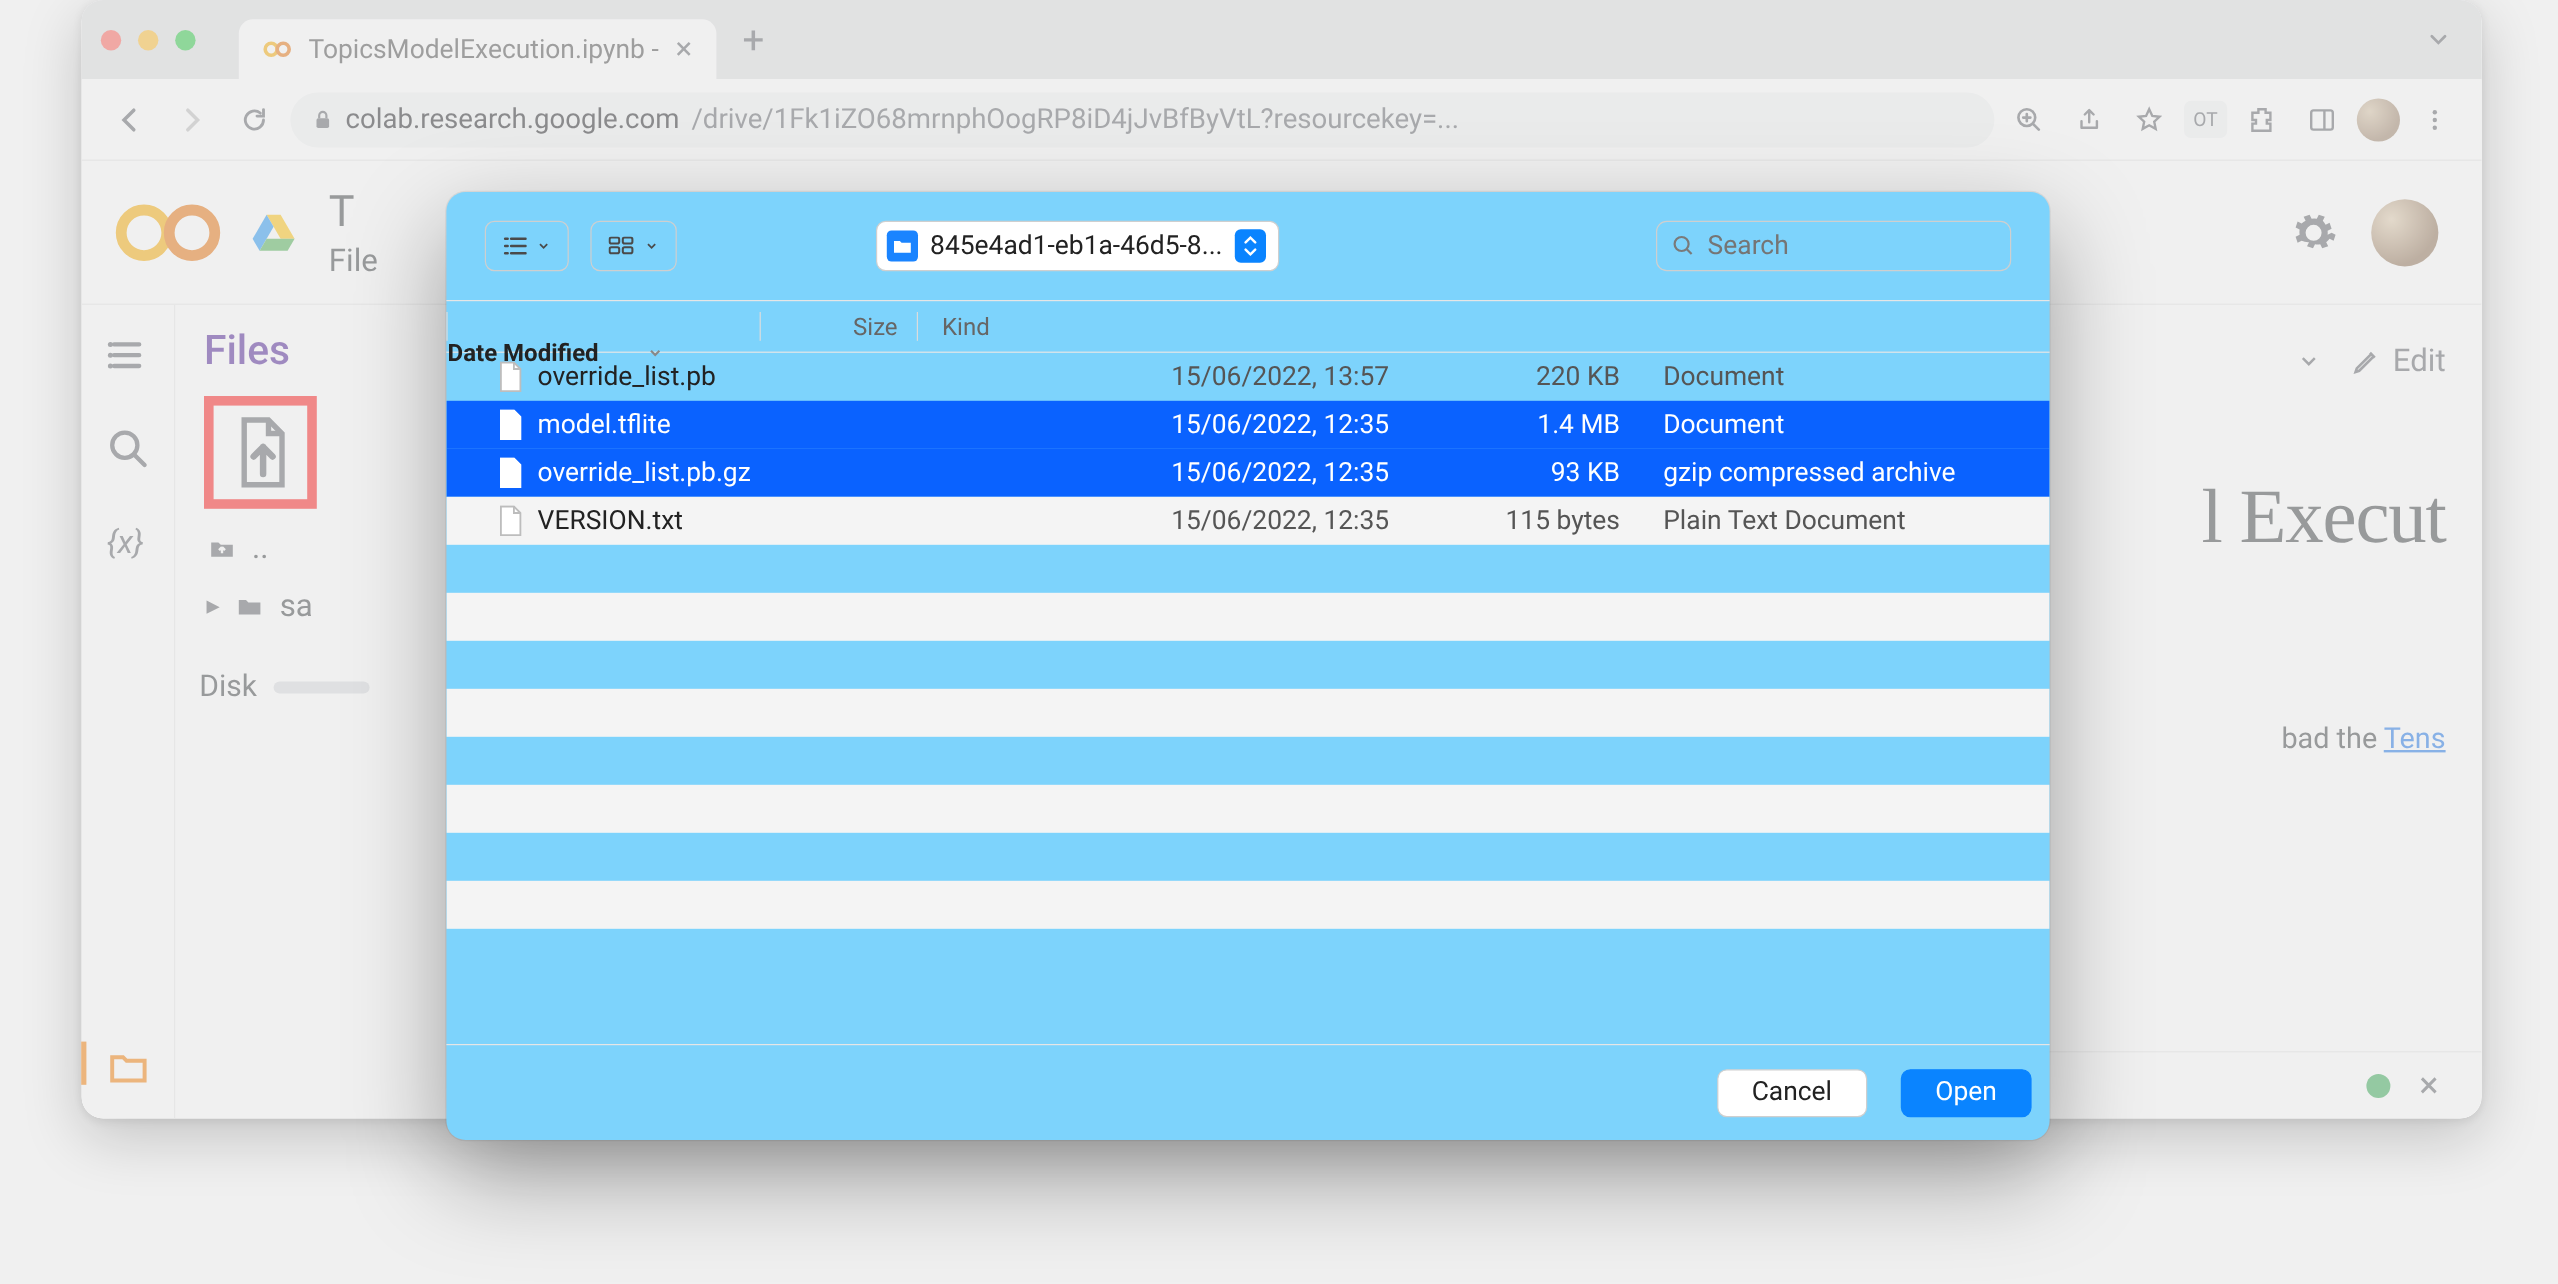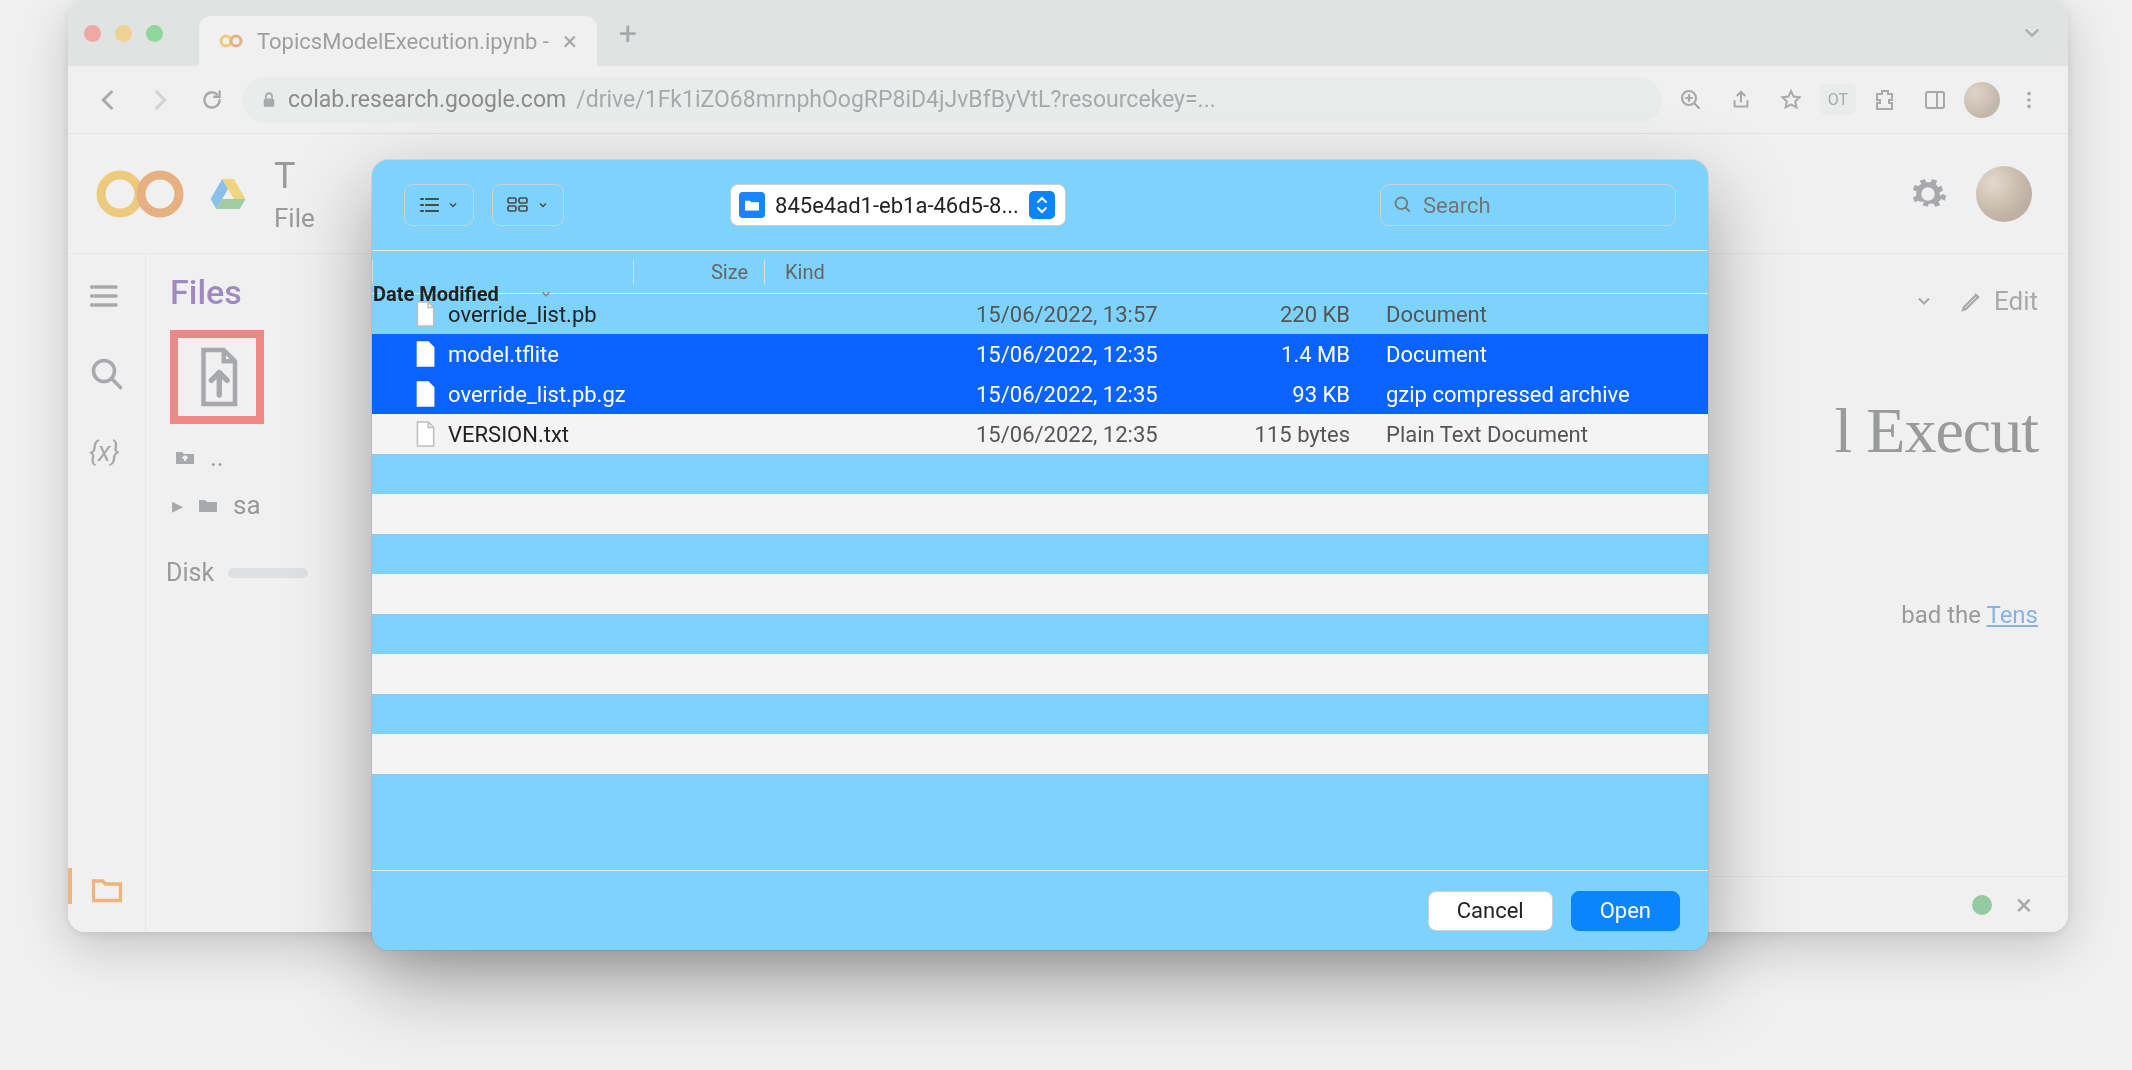--- a/index.html
+++ b/index.html
@@ -126,21 +126,21 @@
 .frow .c-name { flex:1; display:flex; align-items:center; gap:12px; padding-left:42px;}
 .frow .c-name .doc-ico{ width:22px; height:26px; }
 .frow .c-date { width:260px; color:#555;}
 .frow .c-size { width:130px; text-align:right; padding-right:16px; color:#555;}
 .frow .c-kind { width:342px; padding-left:20px; color:#555;}
 .frow.sel { background:#0a62ff; color:#fff;}
 .frow.sel .c-date,.frow.sel .c-size,.frow.sel .c-kind{ color:#fff;}
 .frow.alt { background:#f4f4f4;}
 .blank { height:40px;}
 .blank.alt{ background:#f4f4f4;}
-.dlg-bottom { height:80px; border-top:1px solid #e6e6e6; display:flex; align-items:center; justify-content:flex-end; gap:18px; padding:0 28px;}
+.dlg-bottom { height:80px; border-top:1px solid #e6e6e6; display:flex; align-items:center; justify-content:flex-end; gap:28px; padding:0 15px;}
 .btn { height:40px; padding:0 28px; border-radius:8px; font-size:22px; display:flex; align-items:center; justify-content:center; cursor:pointer;}
 .btn-cancel { background:#fff; border:1px solid #cfcfcf; color:#222;}
 .btn-open { background:#0a84ff; color:#fff; border:1px solid #0a84ff;}
 svg { display:block; }
 </style>
 </head>
 <body>
 
 <div class="stage">
 

